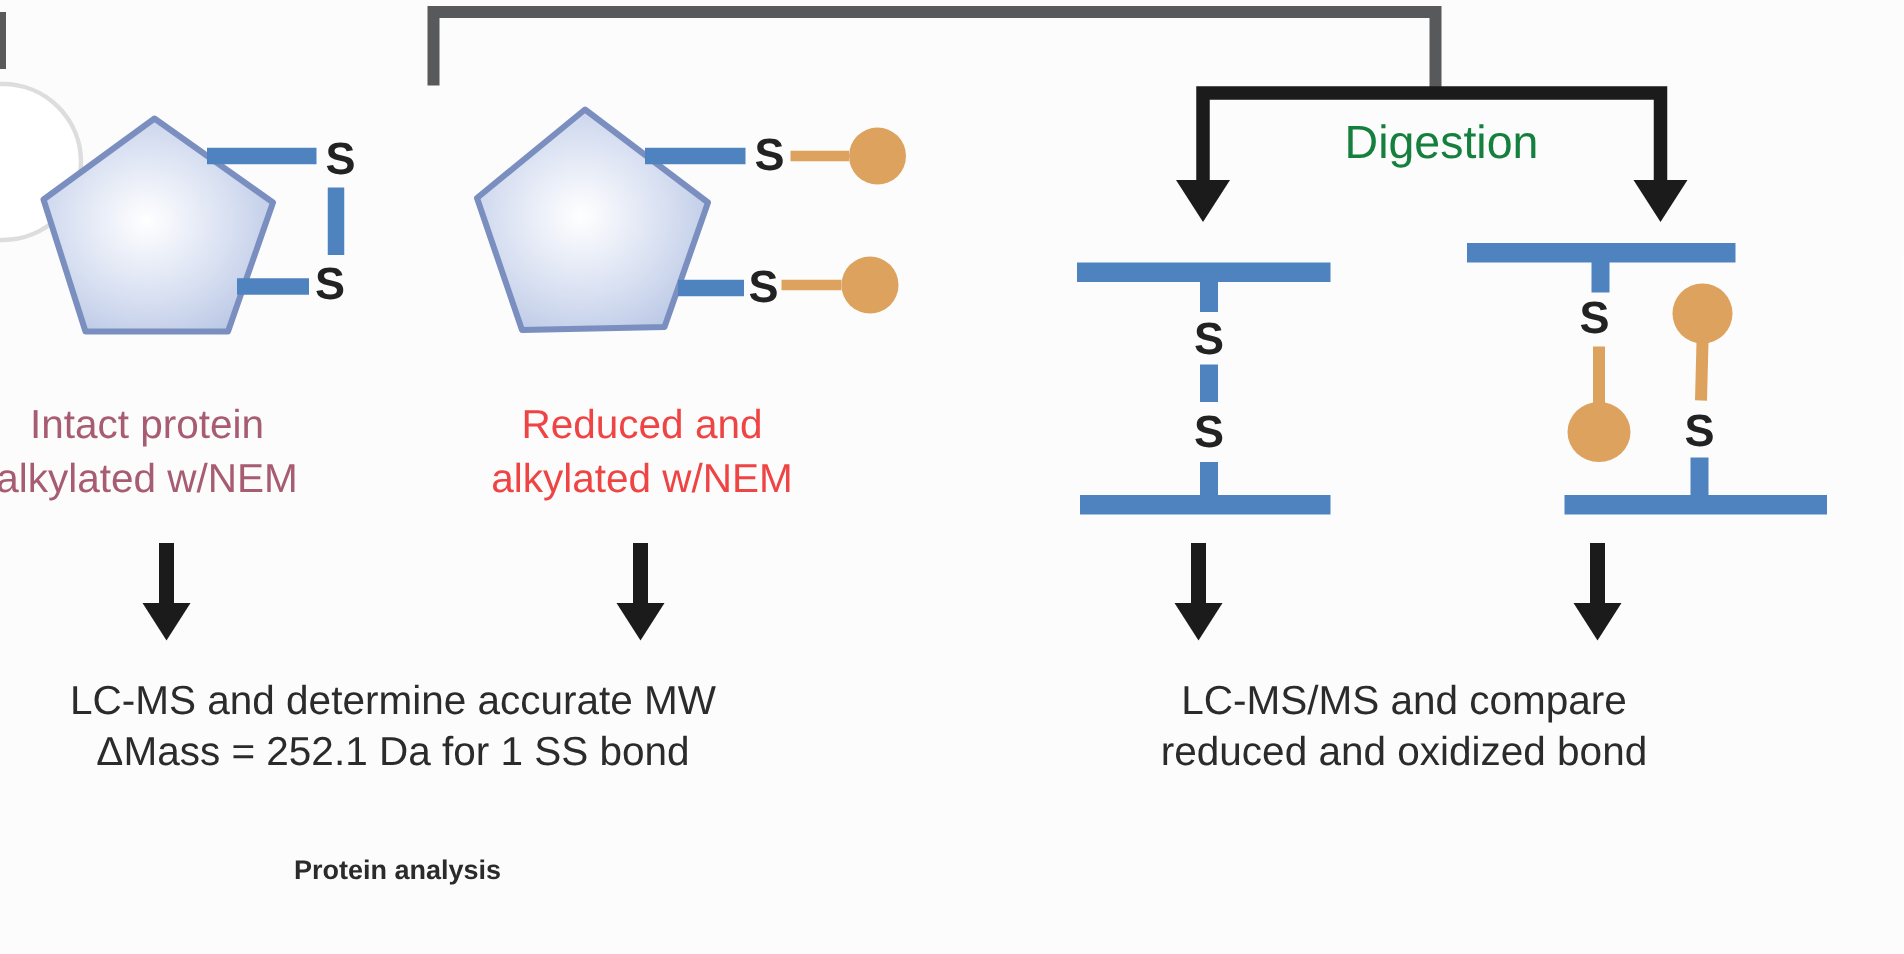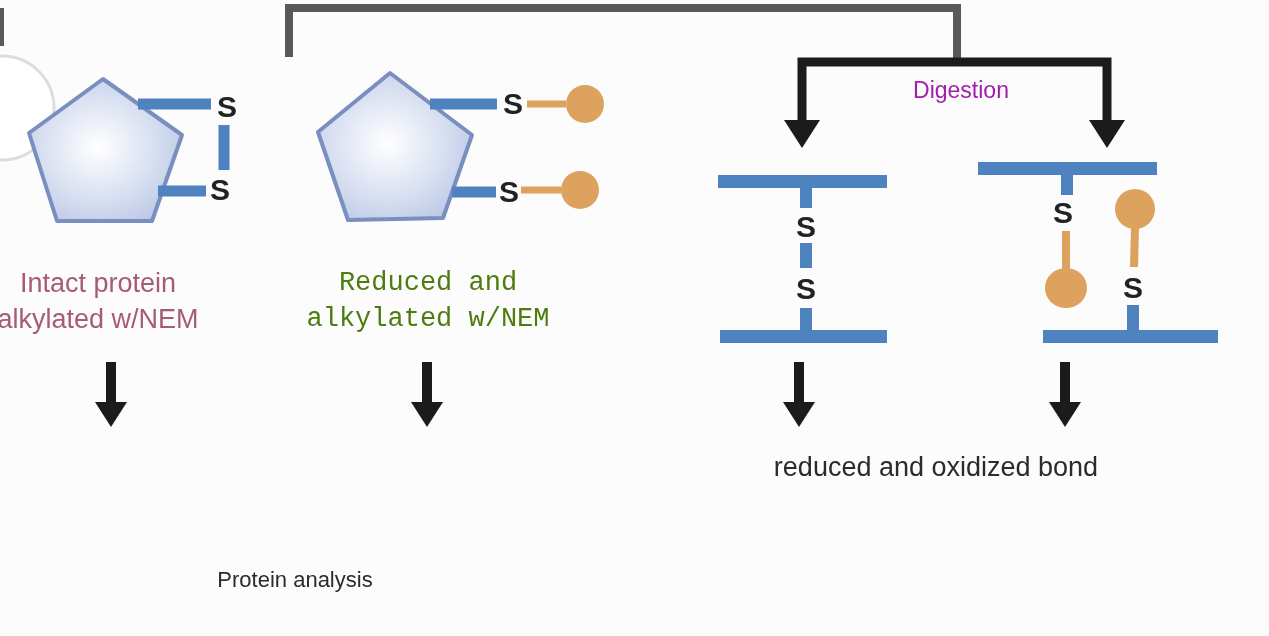--- a/index.html
+++ b/index.html
@@ -15,35 +15,35 @@
     position:absolute;
     transform:translateX(-50%);
     text-align:center;
     color:#2b2b2b;
     font-size:27px;
     line-height:34px;
     white-space:nowrap;
   }
   .txt span{display:block;}
   .label-intact{color:#a75c72;line-height:36px;}
-  .label-reduced{color:#4d7c0f;line-height:36px;font-family:Liberation Mono, monospace;}
-  .title{font-weight:400;font-size:22px;margin-left:30px;}
+  .label-reduced{color:#ef4444;line-height:36px;}
+  .title{font-weight:700;font-size:18px;}
   .s-label{
     position:absolute;
     transform:translate(-50%,-50%);
     font-weight:700;
     font-size:30px;
     color:#222222;
     line-height:30px;
   }
   .digestion{
     position:absolute;
     transform:translateX(-50%);
-    font-size:23px;
-    color:#a21caf;
+    font-size:31px;
+    color:#15803d;
     white-space:nowrap;
   }
 </style>
 </head>
 <body>
 
 <div class="canvas">
 
   <svg class="layer" width="1269" height="636" viewBox="0 0 1269 636">
     <defs>
@@ -118,19 +118,24 @@
 
   <div class="txt label-intact" style="left:98px;top:265px">
     <span>Intact protein</span>
     <span>alkylated w/NEM</span>
   </div>
   <div class="txt label-reduced" style="left:428px;top:265px">
     <span>Reduced and</span>
     <span>alkylated w/NEM</span>
   </div>
 
+  <div class="txt" style="left:262px;top:450px">
+    <span>LC-MS and determine accurate MW</span>
+    <span>ΔMass = 252.1 Da for 1 SS bond</span>
+  </div>
   <div class="txt title" style="left:265px;top:563px">Protein analysis</div>
 
   <div class="txt" style="left:936px;top:450px">
+    <span>LC-MS/MS and compare</span>
     <span>reduced and oxidized bond</span>
   </div>
 
 </div>
 
 </body></html>

